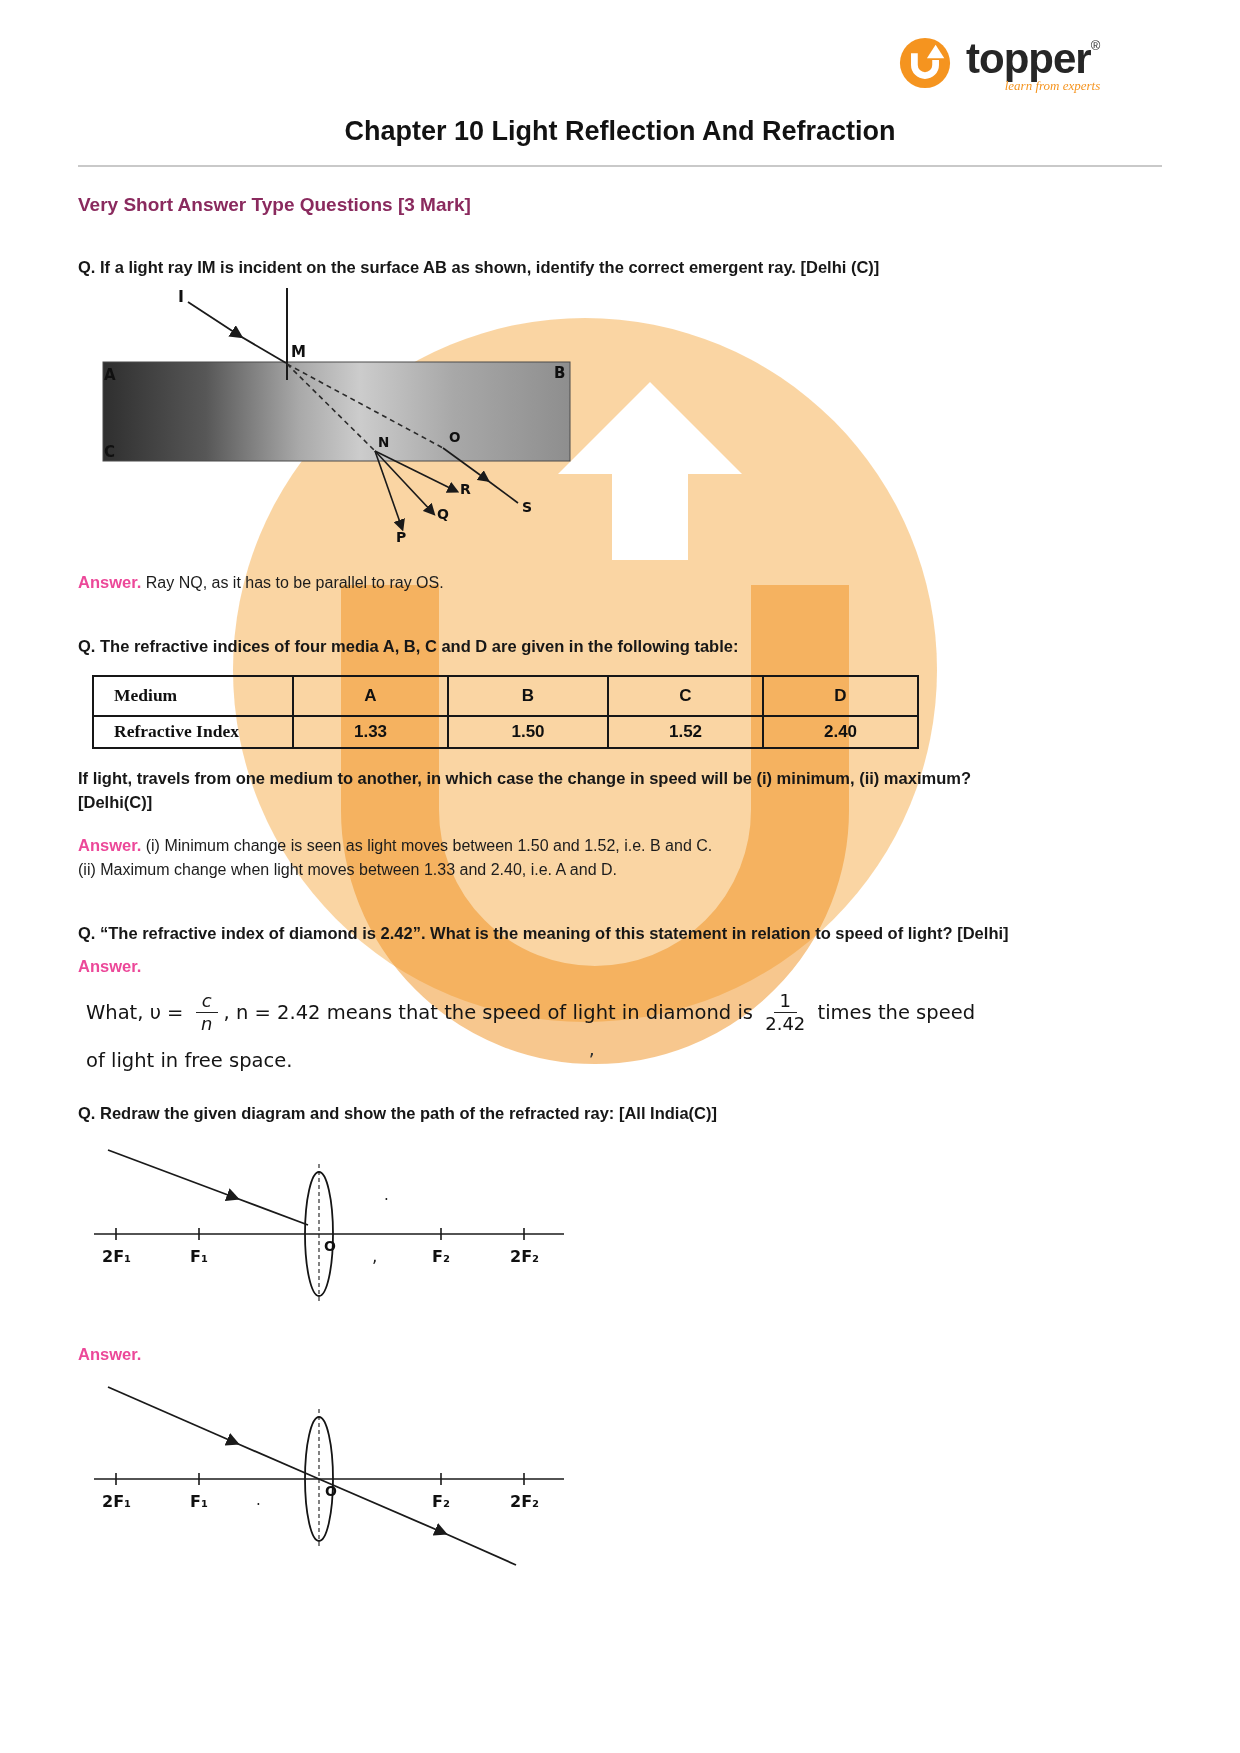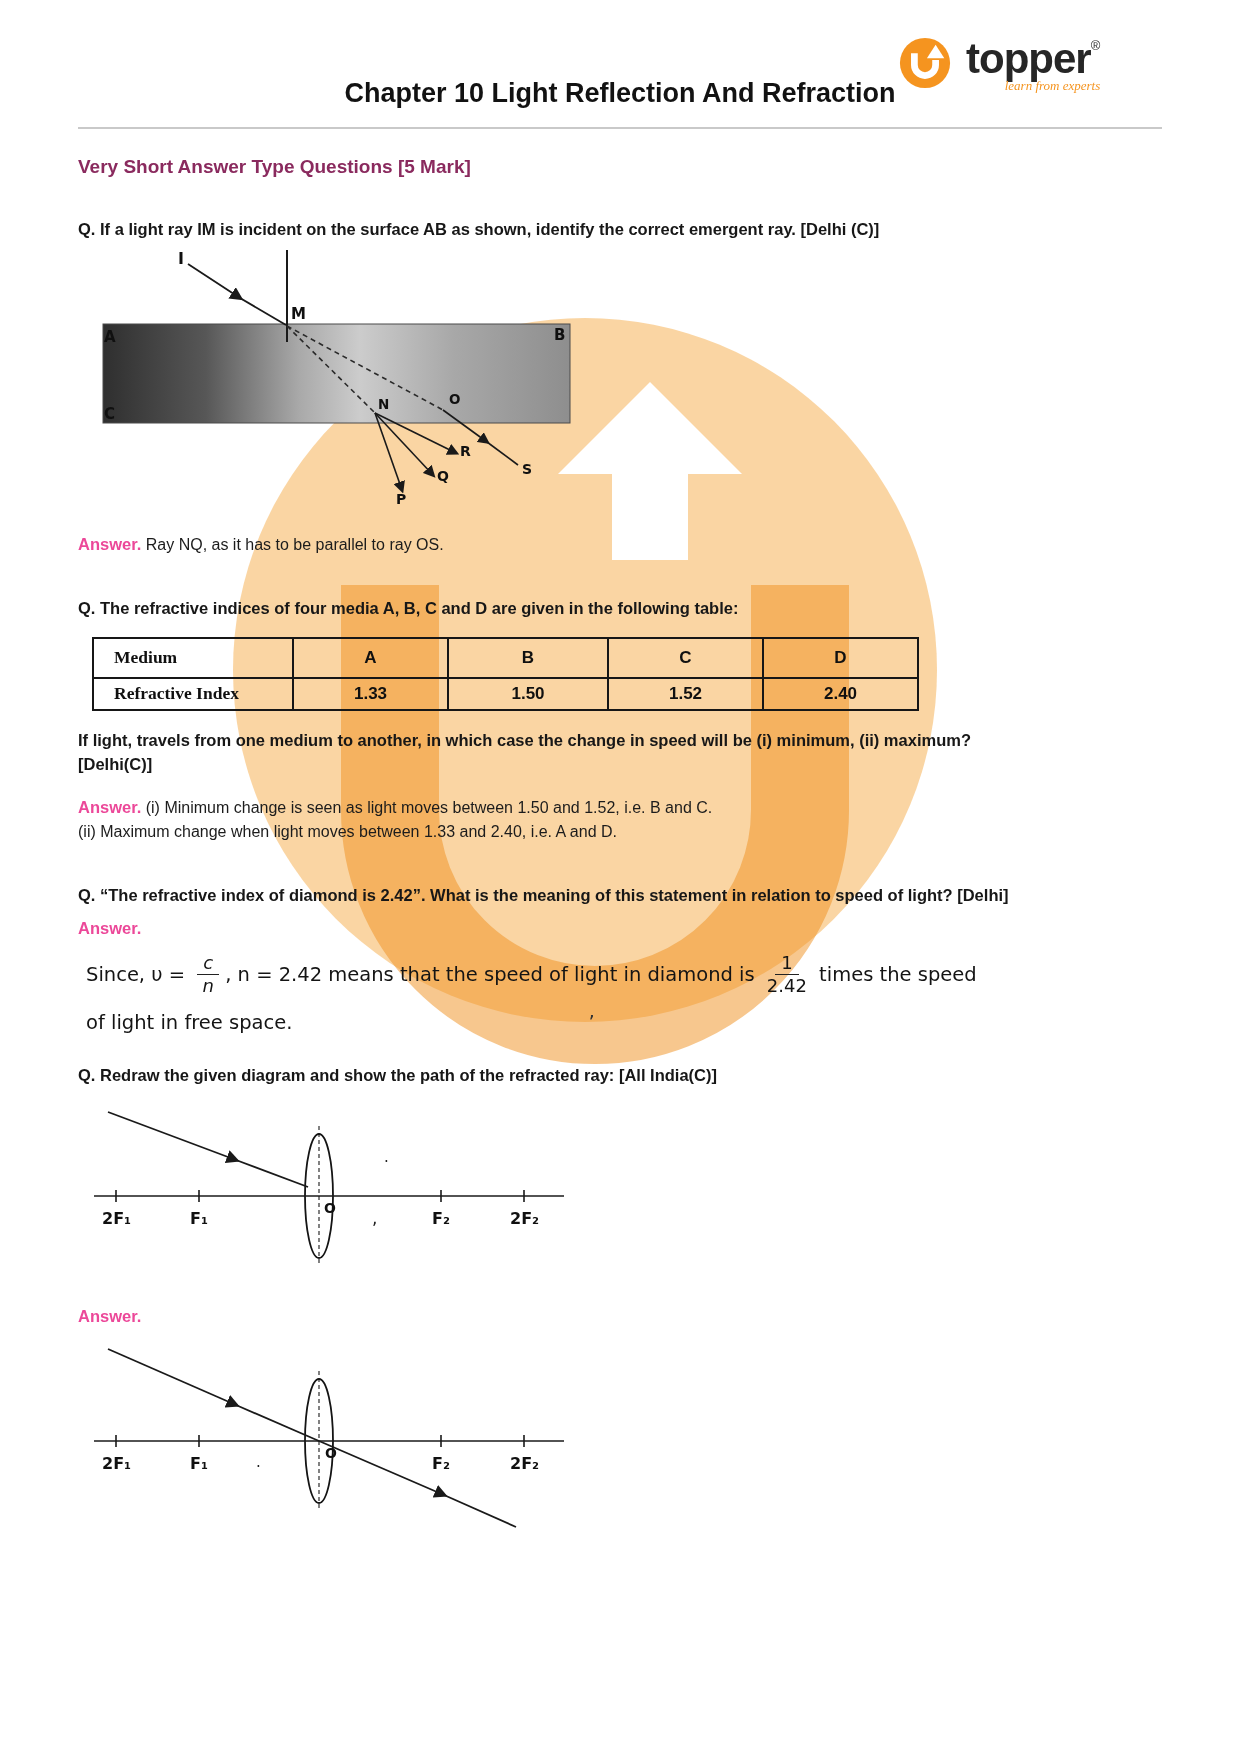--- a/index.html
+++ b/index.html
@@ -12,21 +12,21 @@
   .content { position:relative; z-index:1; padding:0 78px; }
 
   
   .logo { position:absolute; z-index:2; left:898px; top:36px; display:flex; align-items:flex-start; gap:14px; }
   .logo-textwrap { display:flex; flex-direction:column; align-items:flex-end; }
   .brandline { display:flex; align-items:flex-start; }
   .brand { font-size:42px; font-weight:700; color:#262626; letter-spacing:-1px; line-height:1.1; }
   .reg { font-size:13px; color:#262626; margin-top:2px; }
   .tagline { font-family:"Liberation Serif", serif; font-style:italic; font-size:13px; color:#f5941f; margin-top:-4px; }
 
-  h1.title { padding-top:78px; text-align:center; font-size:27px; font-weight:700; color:#121212; }
+  h1.title { padding-top:116px; text-align:center; font-size:27px; font-weight:700; color:#121212; }
   hr.rule { border:none; border-top:2px solid #c9c9c9; margin-top:18px; }
   h2.section { margin-top:27px; font-size:19px; font-weight:700; color:#8a2a5e; }
 
   p.q { margin-top:40px; max-width:935px; font-size:16.5px; font-weight:700; color:#171717; line-height:1.45; }
   p.ans { margin-top:8px; font-size:16px; color:#1c1c1c; line-height:1.5; }
   .ans-label { font-weight:700; color:#ec4899; font-size:16.5px; }
   .ans-only { margin-top:22px; }
 
   .diagram1 { display:block; margin:4px 0 0 12px; }
   .diagram-lens { display:block; margin:18px 0 0 8px; }
@@ -71,21 +71,21 @@
       <span class="reg">®</span>
     </div>
     <div class="tagline">learn from experts</div>
   </div>
 </header>
 
 <div class="content">
 
   <h1 class="title">Chapter 10 Light Reflection And Refraction</h1>
   <hr class="rule">
-  <h2 class="section">Very Short Answer Type Questions [5 Mark]</h2>
+  <h2 class="section">Very Short Answer Type Questions [3 Mark]</h2>
 
   <p class="q">Q. If a light ray IM is incident on the surface AB as shown, identify the correct emergent ray. [Delhi (C)]</p>
 
   <svg class="diagram1" width="520" height="278" viewBox="0 0 520 278">
     <defs>
       <linearGradient id="slabGrad" x1="0" y1="0" x2="1" y2="0">
         <stop offset="0" stop-color="#2f2f2f"></stop>
         <stop offset="0.22" stop-color="#575757"></stop>
         <stop offset="0.42" stop-color="#a9a9a9"></stop>
         <stop offset="0.55" stop-color="#cccccc"></stop>
@@ -156,21 +156,21 @@
     <span class="ans-label">Answer.</span>
     <span>(i) Minimum change is seen as light moves between 1.50 and 1.52, i.e. B and C.</span><br>
     <span>(ii) Maximum change when light moves between 1.33 and 2.40, i.e. A and D.</span>
   </p>
 
   <p class="q">Q. “The refractive index of diamond is 2.42”. What is the meaning of this statement in relation to speed of light? [Delhi]</p>
 
   <p class="ans ans-only"><span class="ans-label">Answer.</span></p>
 
   <div class="math-block">
-    <div class="math-line"><span>Since, υ = </span><span class="frac"><span class="num it">c</span><span class="den it">n</span></span><span>, n = 2.42 means that the speed of light in diamond is </span><span class="frac"><span class="num">1</span><span class="den">2.42</span></span><span> times the speed</span></div>
+    <div class="math-line"><span>What, υ = </span><span class="frac"><span class="num it">c</span><span class="den it">n</span></span><span>, n = 2.42 means that the speed of light in diamond is </span><span class="frac"><span class="num">1</span><span class="den">2.42</span></span><span> times the speed</span></div>
     <div class="math-line2"><span>of light in free space.</span><span class="stray">’</span></div>
   </div>
 
   <p class="q" style="margin-top:30px;">Q. Redraw the given diagram and show the path of the refracted ray: [All India(C)]</p>
 
   <svg class="diagram-lens" width="500" height="178" viewBox="0 0 500 178">
     <defs>
       <marker id="arr2" viewBox="0 0 10 10" refX="7" refY="5" markerWidth="7.5" markerHeight="7.5" orient="auto">
         <path d="M0,0 L10,5 L0,10 Z" fill="#1a1a1a"></path>
       </marker>

